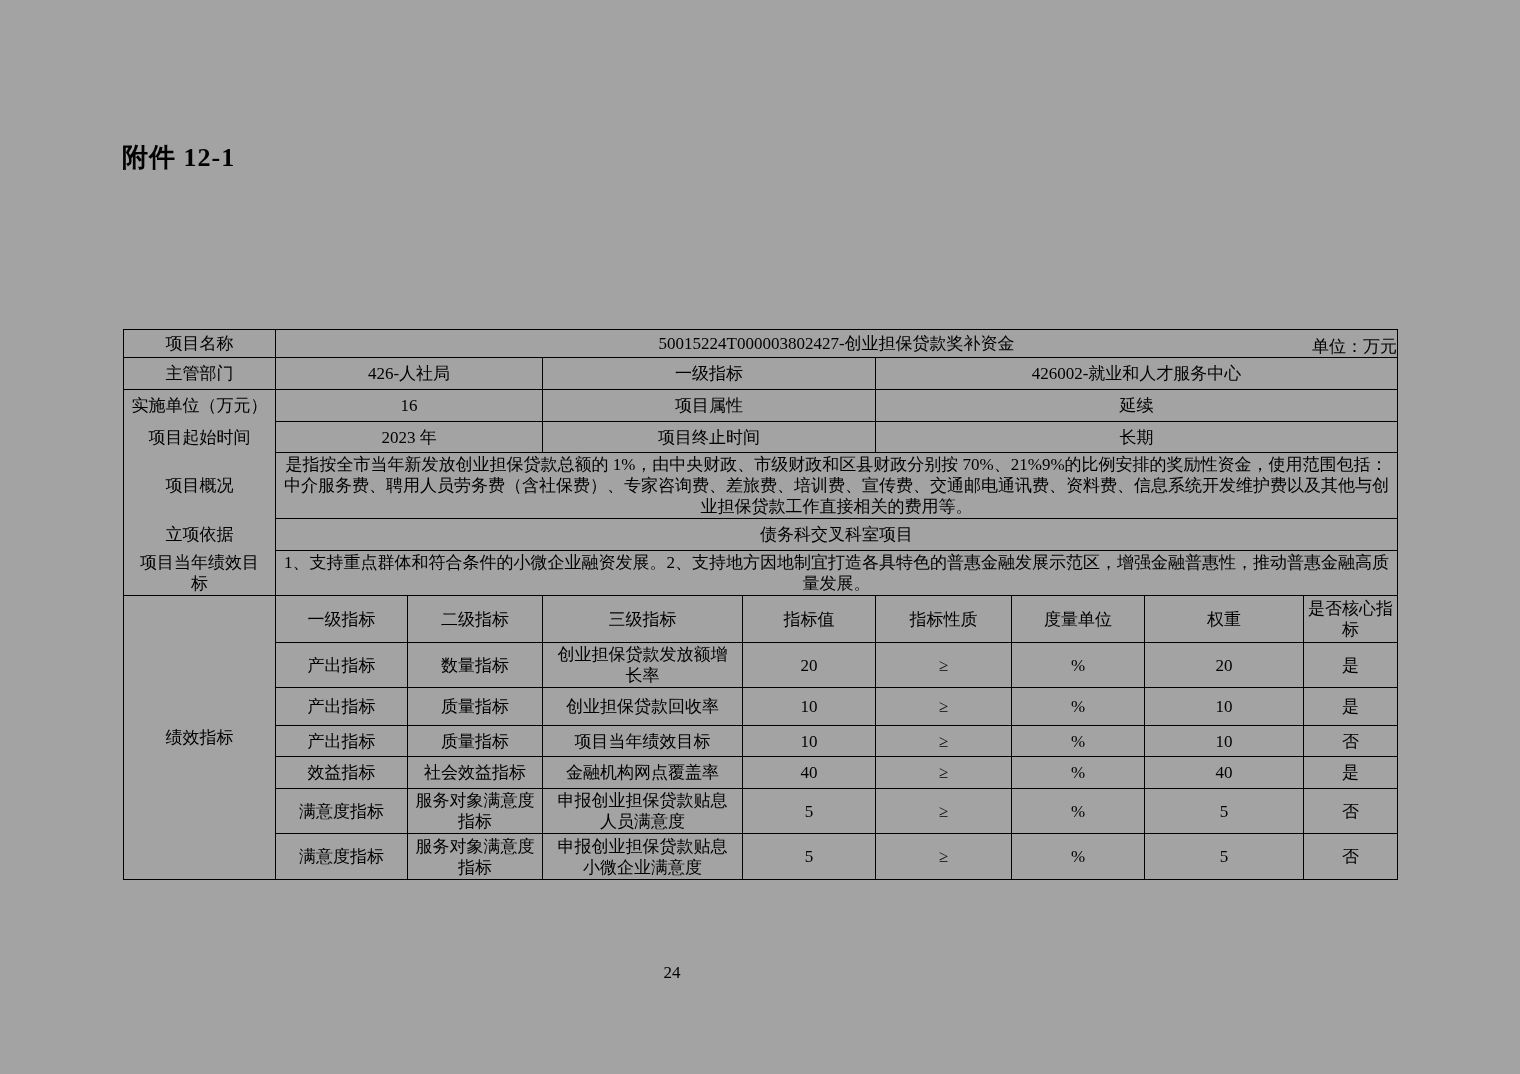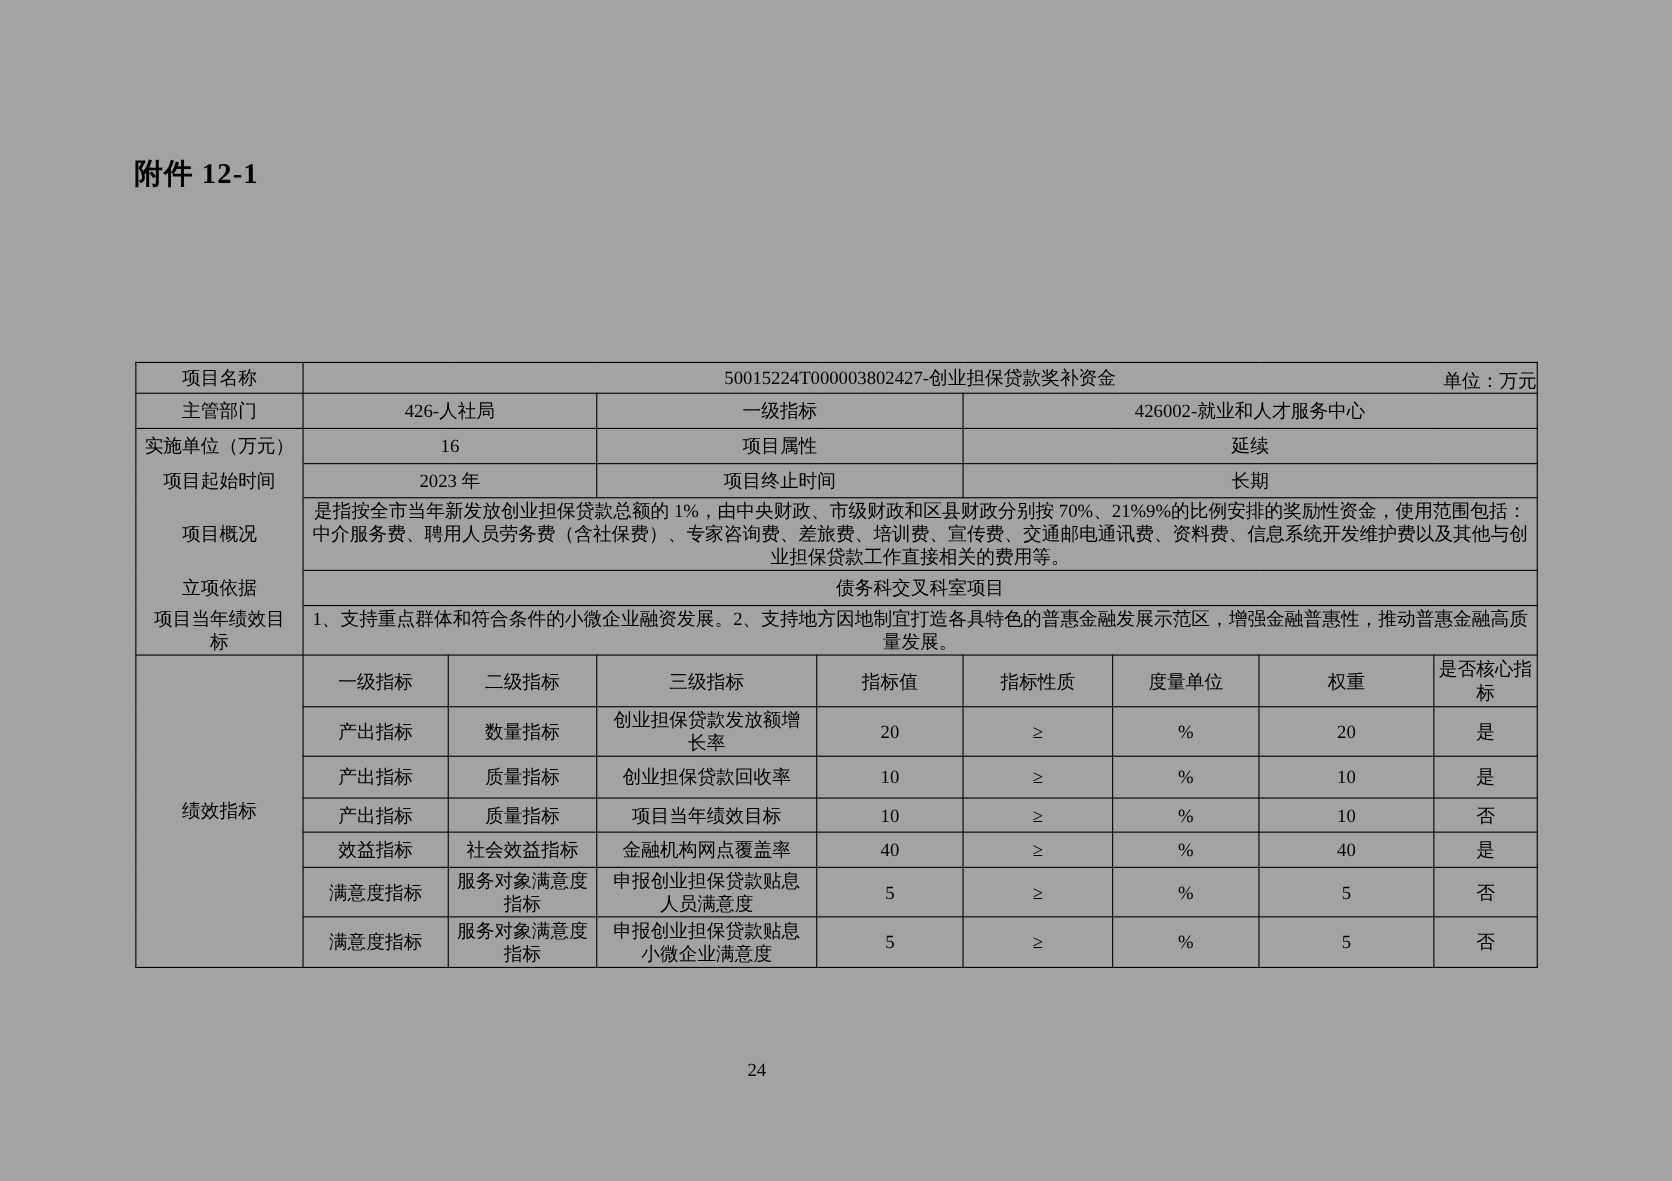--- a/index.html
+++ b/index.html
@@ -70,21 +70,20 @@
     max-width: 126px;
     text-align: center;
   }
   .page-number {
     position: absolute;
     left: 0;
     top: 963px;
     width: 1344px;
     text-align: center;
     font-size: 17px;
-    margin-left: 16px;
   }
 </style>
 </head>
 <body>
 
 <div class="page">
 
   <div class="attachment-label">附件 12-1</div>
 
 

